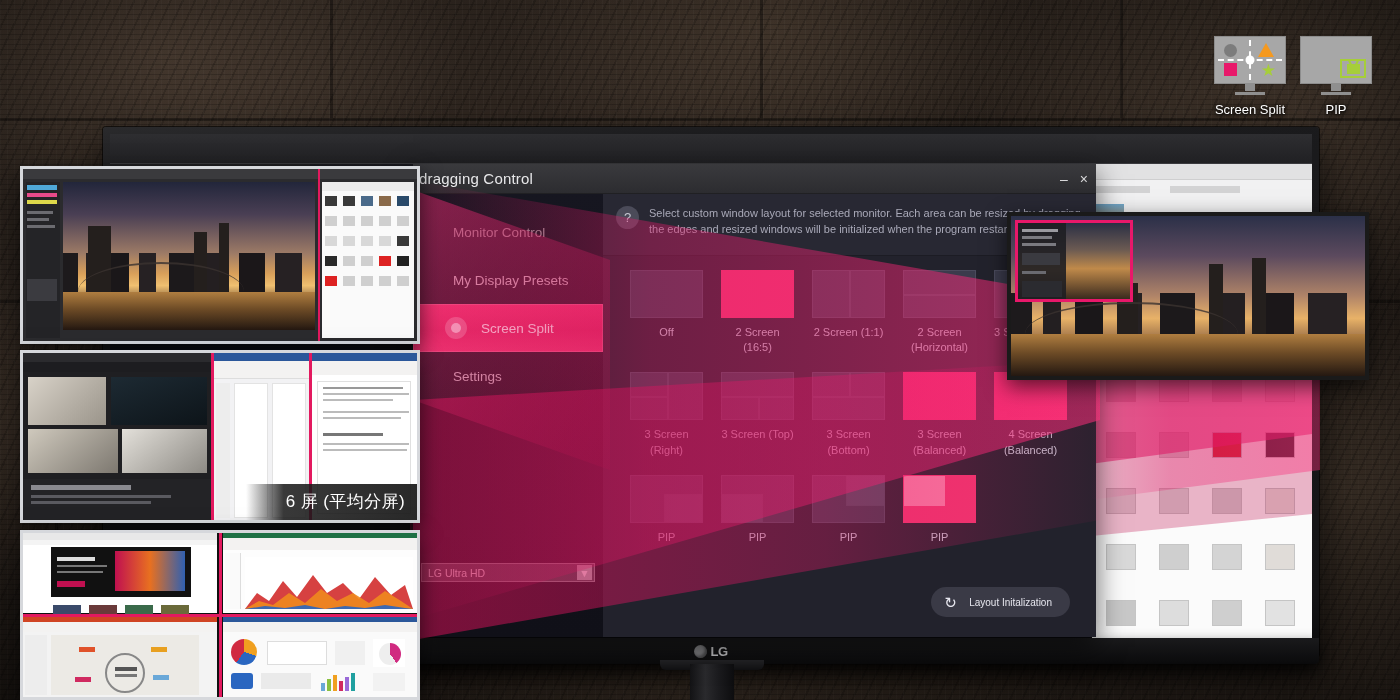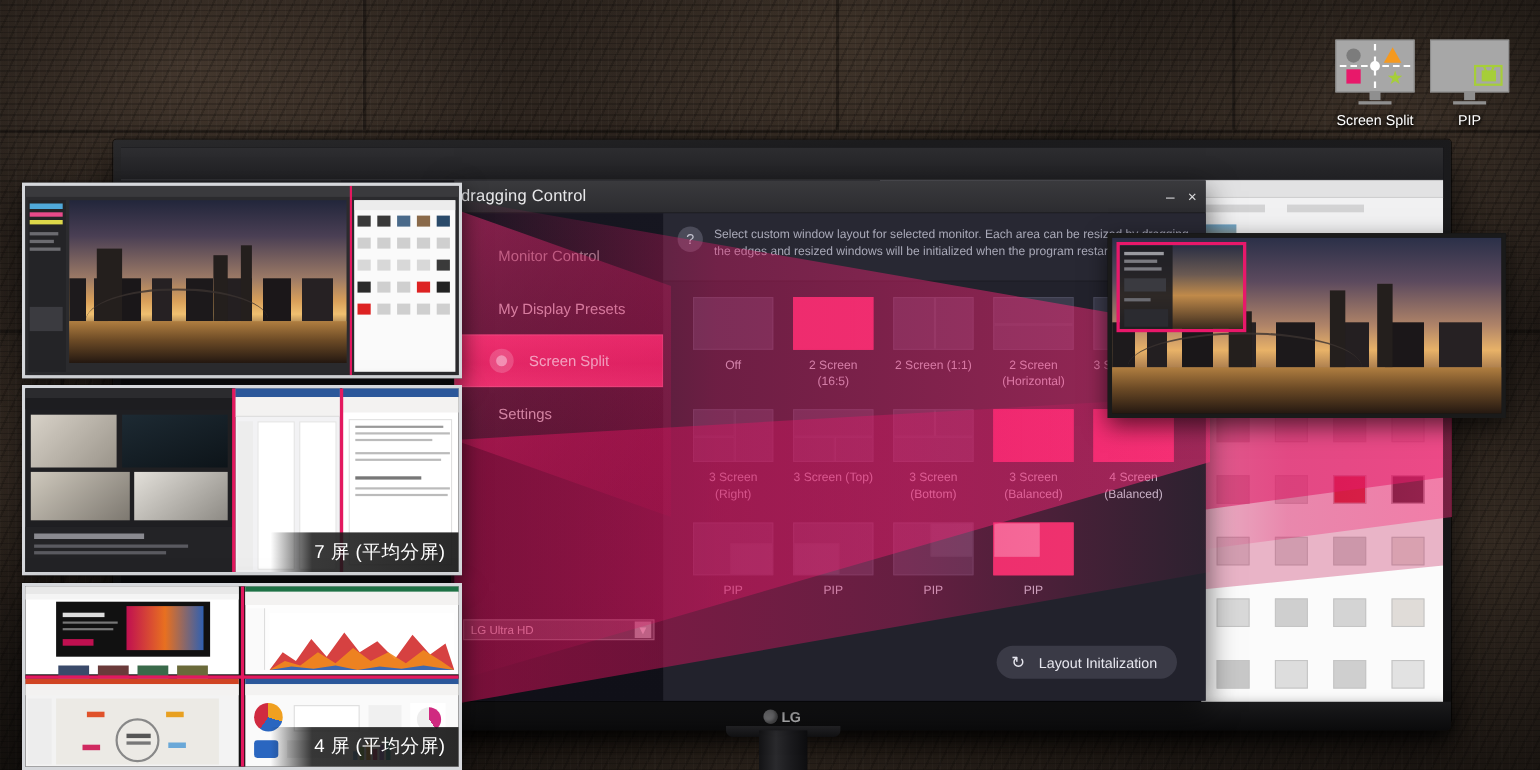--- a/index.html
+++ b/index.html
@@ -200,21 +200,21 @@
     color:#c3c3d0;font-size:11px;line-height:1.38;
   }
   #init-btn{
     position:absolute; right:26px; bottom:20px; height:30px;
     background:#3a3a46; border-radius:15px;
     display:flex; align-items:center; gap:8px; padding:0 18px 0 13px;
   }
   #init-btn .refresh{
     width:17px;height:17px;color:#e6e6ee;font-size:15px;line-height:17px;
   }
-  #init-btn span.lbl{color:#e6e6ee;font-size:13px;}
+  #init-btn span.lbl{color:#e6e6ee;font-size:10px;}
 
   
   .preview{
     position:absolute; z-index:60;
     border:3px solid #d6d8dc;
     box-shadow:0 7px 20px rgba(0,0,0,.62);
     overflow:hidden; background:#111;
   }
   .preview .caption{
     position:absolute; right:0; bottom:0;
@@ -759,21 +759,21 @@
       <div style="position:absolute;left:12px;top:46px;width:70px;height:2px;background:#bbb;"></div>
       <div style="position:absolute;left:12px;top:58px;width:86px;height:2px;background:#bbb;"></div>
       <div style="position:absolute;left:12px;top:64px;width:78px;height:2px;background:#bbb;"></div>
       <div style="position:absolute;left:12px;top:80px;width:60px;height:3px;background:#777;"></div>
       <div style="position:absolute;left:12px;top:90px;width:86px;height:2px;background:#bbb;"></div>
       <div style="position:absolute;left:12px;top:96px;width:84px;height:2px;background:#bbb;"></div>
     </div>
     <div class="splitline" style="left:47.8%;top:0;width:3px;height:100%;"></div>
     <div class="splitline" style="left:72.5%;top:0;width:3px;height:100%;"></div>
   </div>
-  <div class="caption">7 屏 (平均分屏)</div>
+  <div class="caption">6 屏 (平均分屏)</div>
 </div>
 
 <div class="preview" id="pv3">
   <div class="art">
     <div class="q qtl">
       <div style="position:absolute;left:0;top:0;width:100%;height:7px;background:#e8e8e8;"></div>
       <div style="position:absolute;left:0;top:7px;width:100%;height:5px;background:#f4f4f4;"></div>
       <div style="position:absolute;left:28px;top:14px;width:140px;height:50px;background:#111;"></div>
       <div style="position:absolute;left:92px;top:18px;width:70px;height:40px;background:linear-gradient(90deg,#c01050,#e87020,#3060b0);"></div>
       <div style="position:absolute;left:34px;top:24px;width:38px;height:4px;background:#ddd;"></div>
@@ -827,21 +827,20 @@
         <rect x="14" y="4" width="4" height="16" fill="#f0a020"></rect>
         <rect x="20" y="10" width="4" height="10" fill="#d02a60"></rect>
         <rect x="26" y="6" width="4" height="14" fill="#9a6ad8"></rect>
         <rect x="32" y="2" width="4" height="18" fill="#20a0a0"></rect>
       </svg>
       <div style="position:absolute;left:150px;top:56px;width:32px;height:18px;background:#f2f2f2;"></div>
     </div>
     <div class="splitline" style="left:0;top:49.5%;width:100%;height:3px;"></div>
     <div class="splitline" style="left:49.8%;top:0;width:3px;height:100%;"></div>
   </div>
-  <div class="caption">4 屏 (平均分屏)</div>
 </div>
 
 <div class="preview" id="pv4">
   <div class="art sky2">
     <div class="city"></div>
     <div class="tower" style="left:56%;height:44%;width:4%;"></div>
     <div class="tower" style="left:68%;height:48%;width:4%;"></div>
     <div class="tower" style="left:30%;height:32%;width:6%;"></div>
     <div class="bridge" style="left:4%;width:60%;"></div>
     <div class="water"></div>

